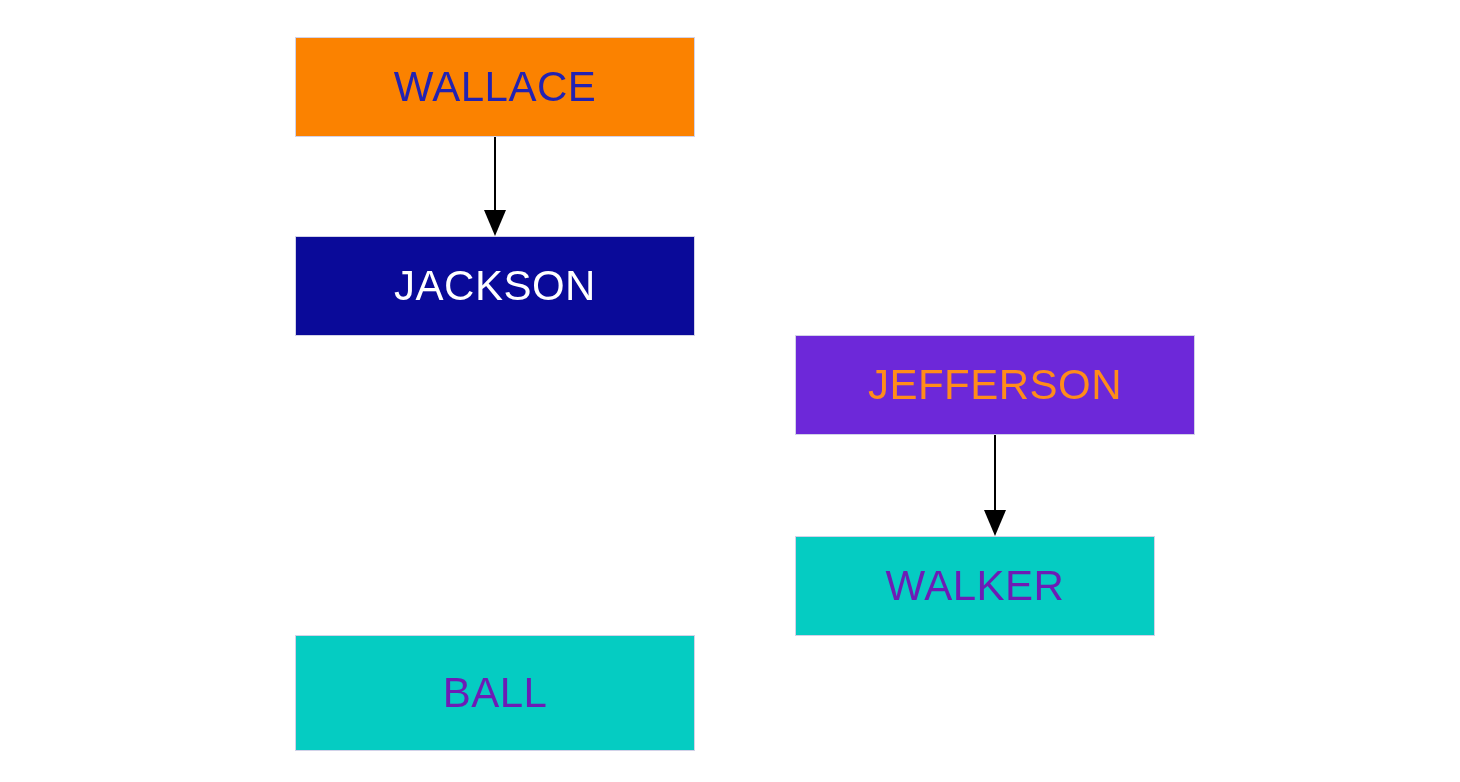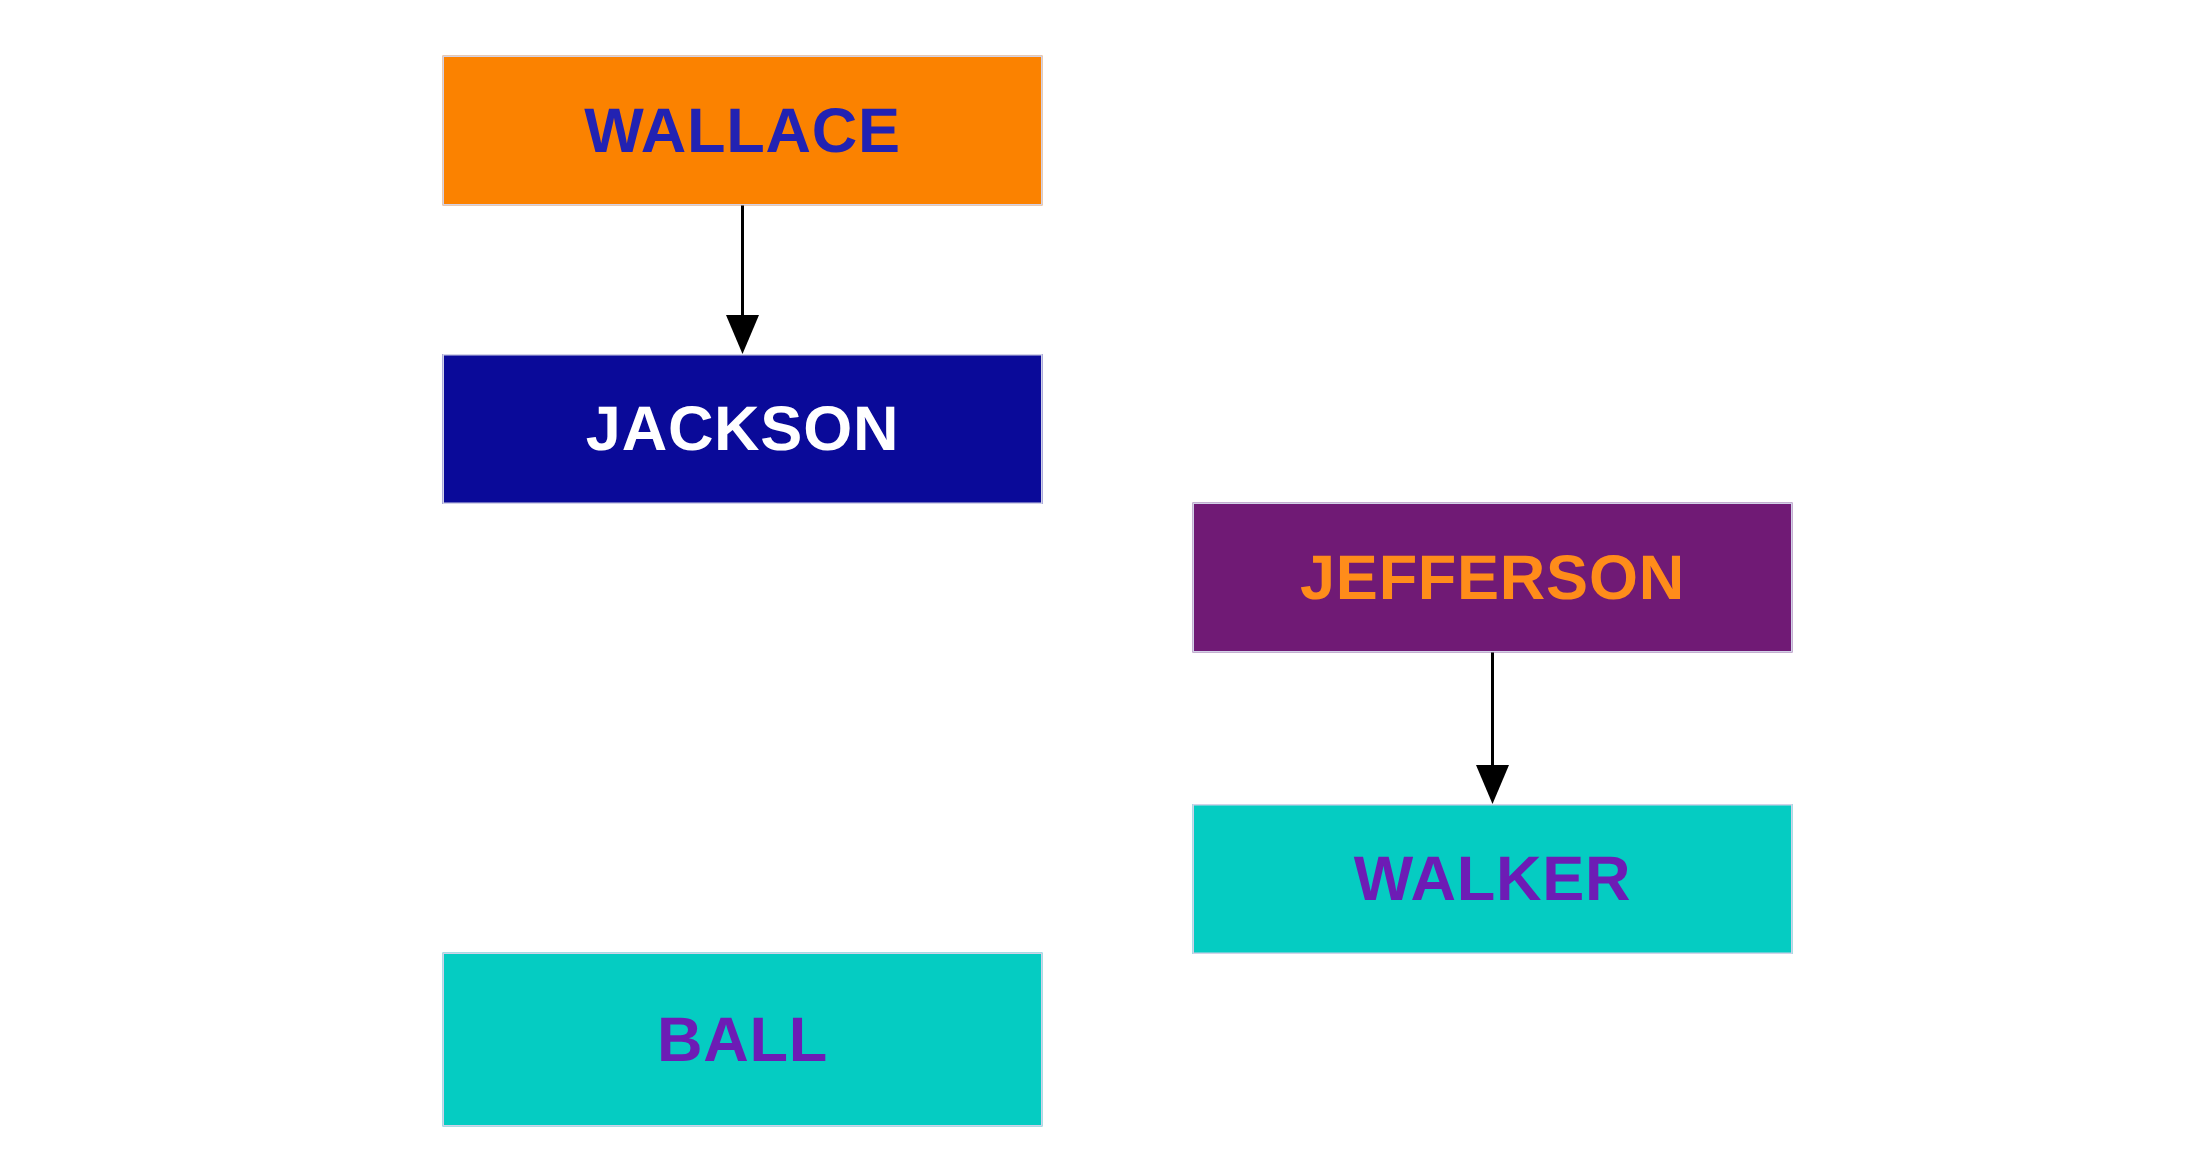--- a/index.html
+++ b/index.html
@@ -22,21 +22,21 @@
   .node {
     position: absolute;
     display: flex;
     align-items: center;
     justify-content: center;
     box-sizing: border-box;
     border: 1px solid rgba(210, 210, 232, 0.9);
   }
   .node-label {
     font-size: 42px;
-    font-weight: bold;
+    font-weight: normal;
     letter-spacing: 0.5px;
     line-height: 1;
     user-select: none;
   }
   .edge {
     position: absolute;
     width: 24px;
   }
   .edge .shaft {
     position: absolute;
@@ -64,25 +64,25 @@
 <div id="canvas">
 
   <div class="node" style="left: 295px; top: 37px; width: 400px; height: 100px; background: rgb(251, 130, 0); color: rgb(34, 34, 178); border-color: rgb(210, 210, 232);">
     <span class="node-label">WALLACE</span>
   </div>
 
   <div class="node" style="left: 295px; top: 236px; width: 400px; height: 100px; background: rgb(10, 10, 153); color: #ffffff; border-color: rgb(210, 210, 232);">
     <span class="node-label">JACKSON</span>
   </div>
 
-  <div class="node" style="left: 795px; top: 335px; width: 400px; height: 100px; background: #701a75; color: rgb(255, 140, 26); border-color: rgb(210, 210, 232);">
+  <div class="node" style="left: 795px; top: 335px; width: 400px; height: 100px; background: #6d28d9; color: rgb(255, 140, 26); border-color: rgb(210, 210, 232);">
     <span class="node-label">JEFFERSON</span>
   </div>
 
-  <div class="node" style="left: 795px; top: 536px; width: 400px; height: 100px; background: rgb(5, 204, 194); color: rgb(109, 28, 181); border-color: rgb(210, 210, 232);">
+  <div class="node" style="left: 795px; top: 536px; width: 360px; height: 100px; background: rgb(5, 204, 194); color: rgb(109, 28, 181); border-color: rgb(210, 210, 232);">
     <span class="node-label">WALKER</span>
   </div>
 
   <div class="node" style="left: 295px; top: 635px; width: 400px; height: 116px; background: rgb(5, 204, 194); color: rgb(109, 28, 181); border-color: rgb(210, 210, 232);">
     <span class="node-label">BALL</span>
   </div>
 
   <div class="edge" style="left: 483px; top: 137px; height: 99px;">
     <div class="shaft" style="height: 75px; background: rgb(0, 0, 0);"></div>
     <div class="head" style="border-top-color: rgb(0, 0, 0);"></div>

